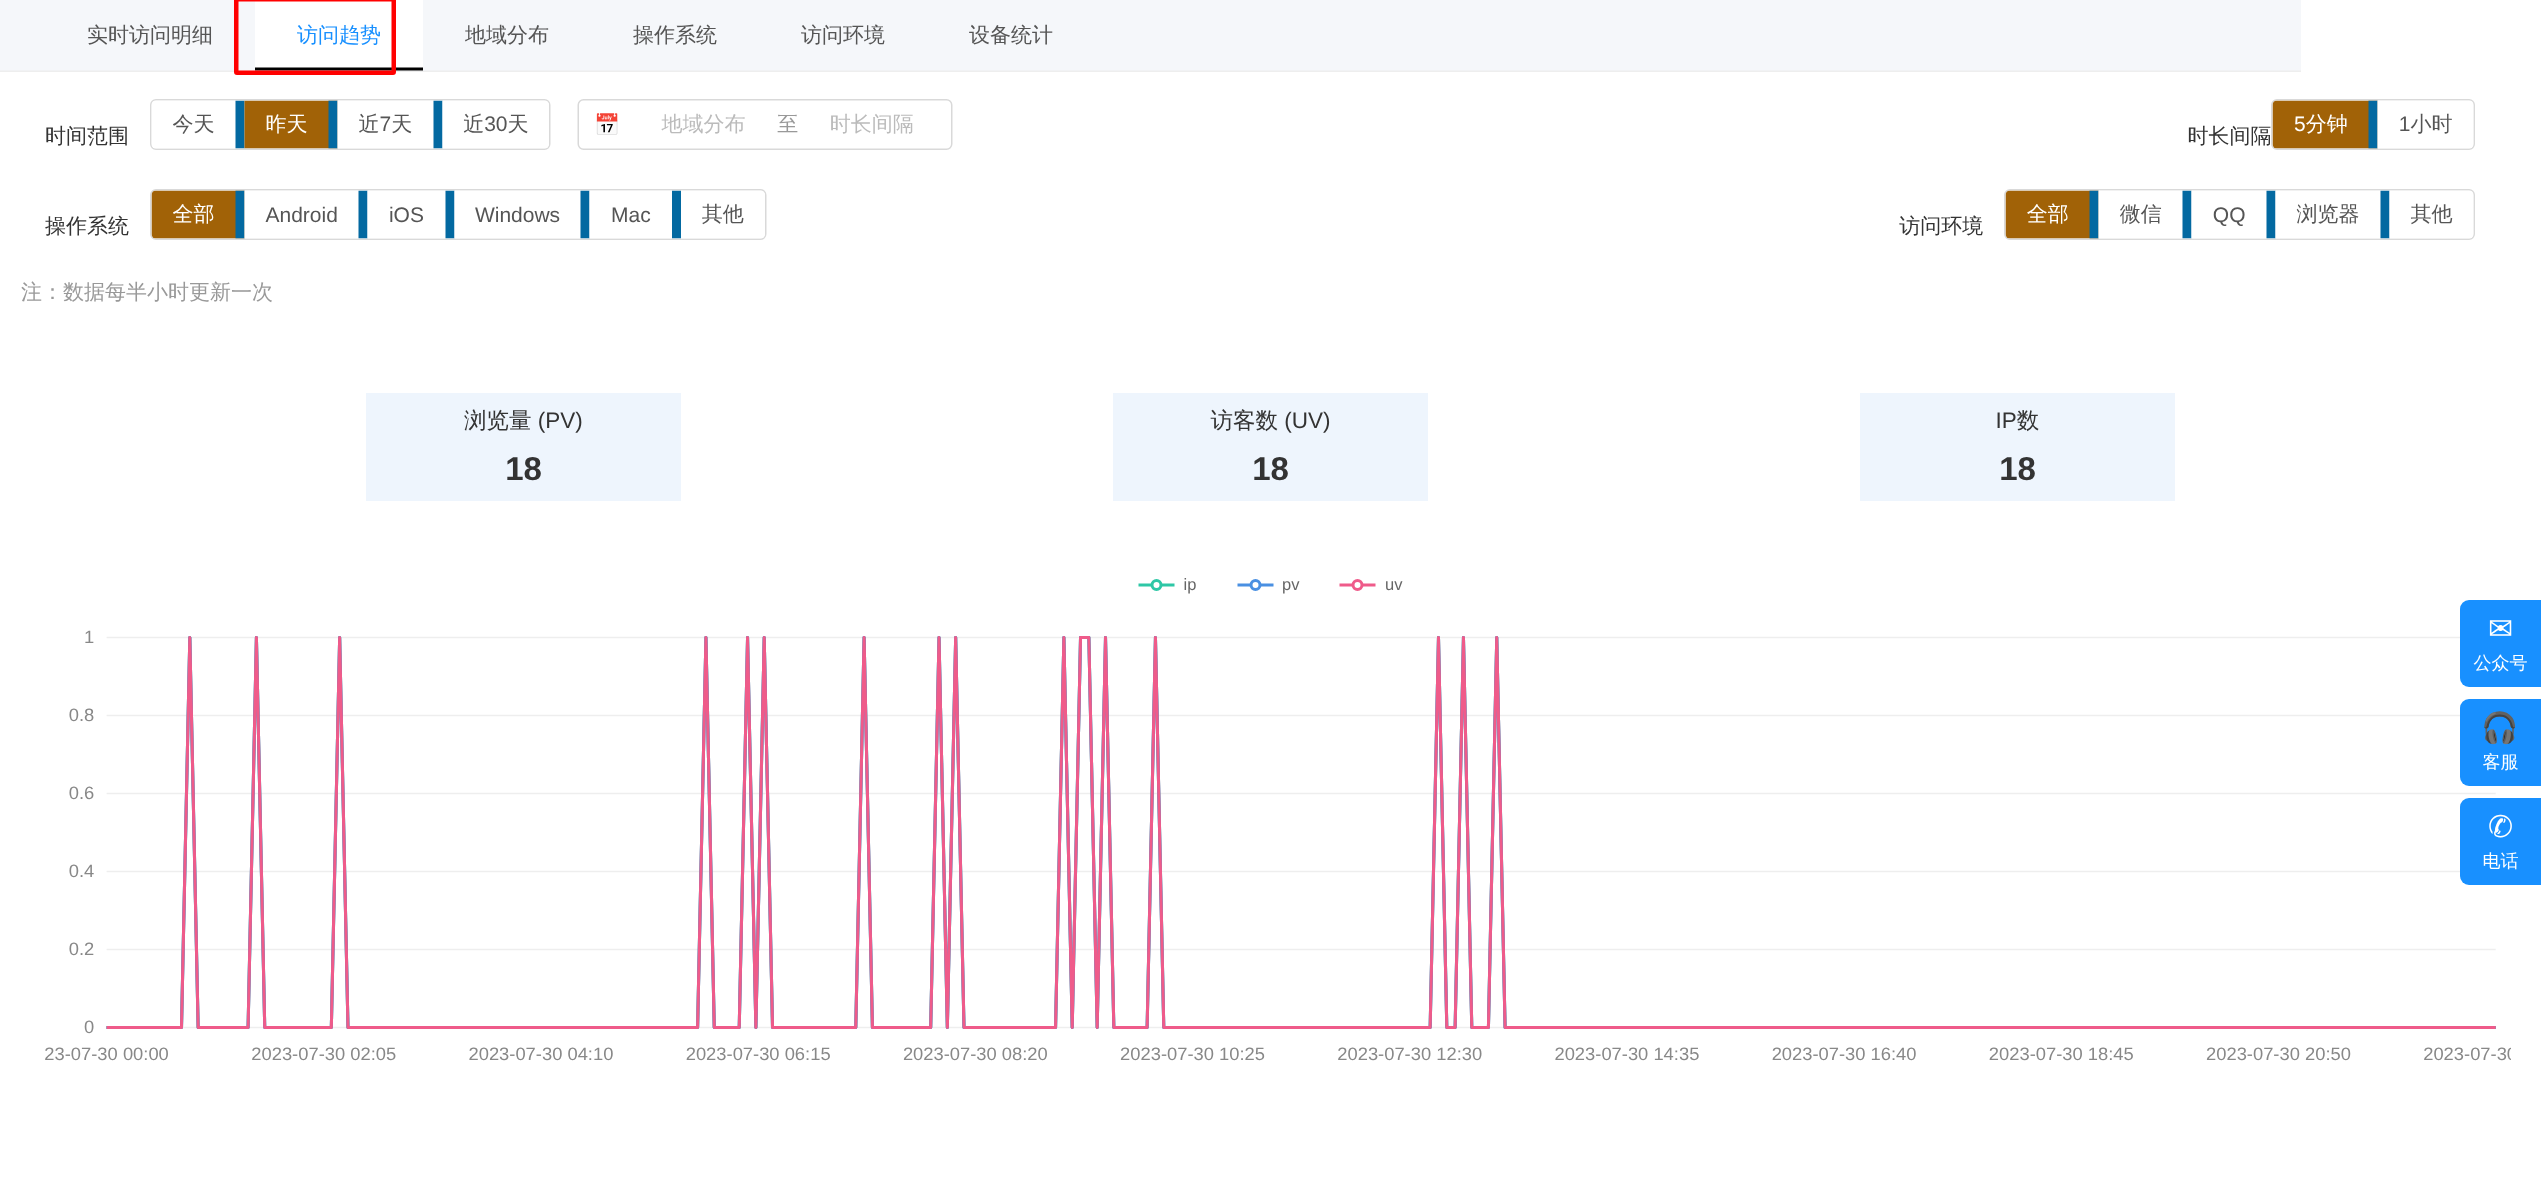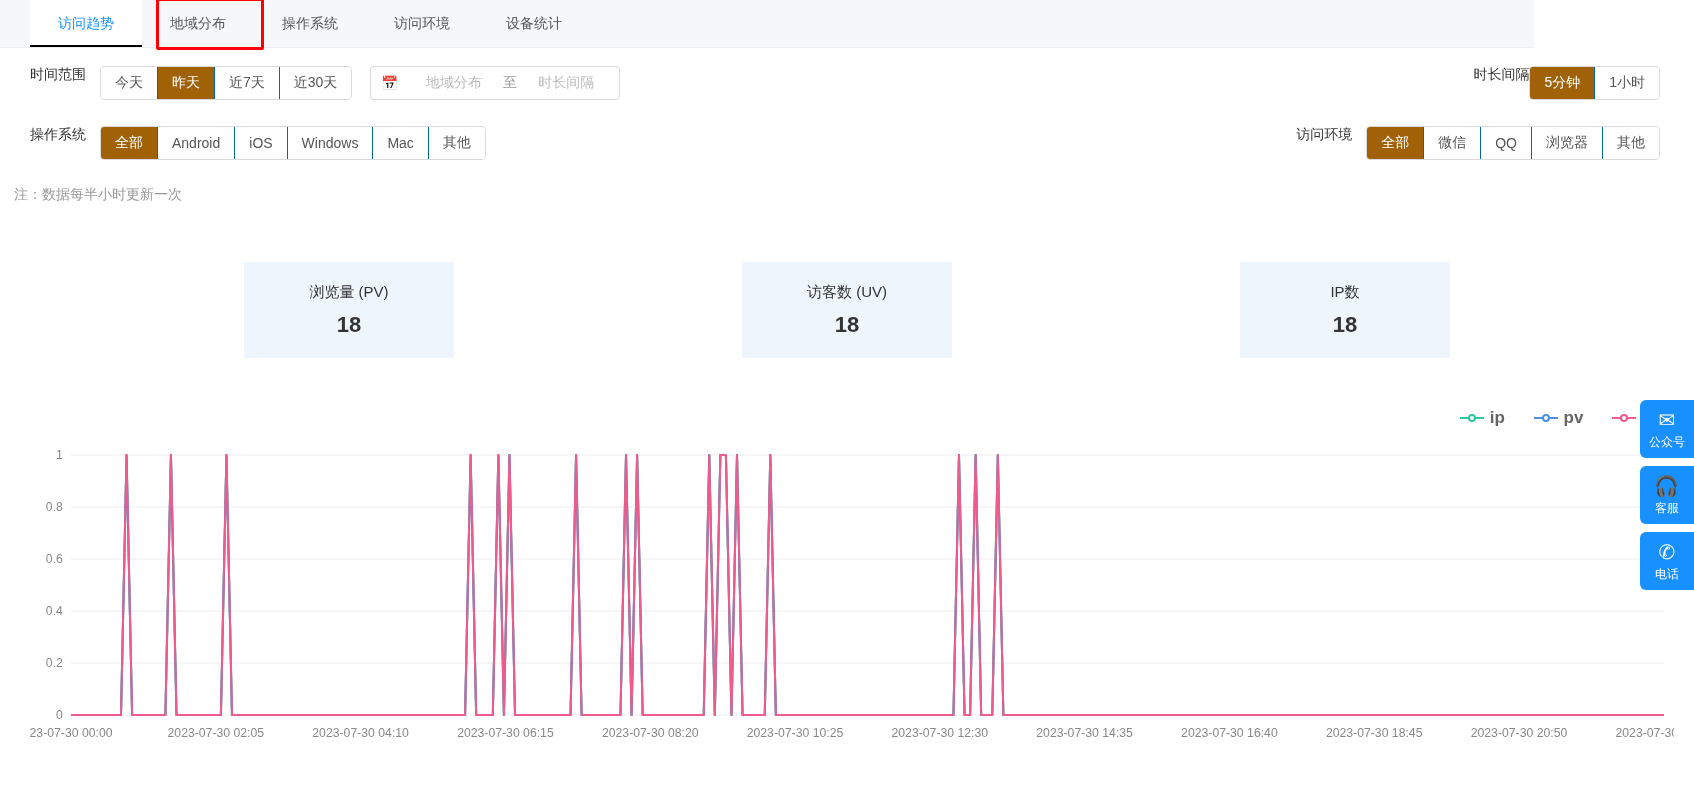--- a/index.html
+++ b/index.html
@@ -36,36 +36,36 @@
       left: 156px;
       top: -2px;
       width: 108px;
       height: 52px;
       border: 3px solid #ff0000;
       border-radius: 2px;
       pointer-events: none;
     }
     .filters-row {
       display: flex;
-      padding: 18px 34px 8px 30px;
-      align-items: flex-start;
+      padding: 18px 44px 8px 30px;
+      align-items: flex-end;
     }
     .filters-row .label {
       width: 70px;
       color: #333;
     }
     .btn-group {
       display: inline-flex;
       border: 1px solid #d9d9d9;
       border-radius: 4px;
       overflow: hidden;
     }
     .btn-group button {
       border: none;
-      border-right: 1px solid #0369a1;
+      border-right: 6px solid #0369a1;
       background: #fff;
       padding: 7px 14px;
       font-size: 14px;
       cursor: pointer;
       color: #555;
     }
     .btn-group button:last-child { border-right: none; }
     .btn-group button.active {
       background: #a16207;
       color: #fff;
@@ -86,45 +86,46 @@
     .date-range .sep { color:#999; padding:0 6px; }
     .spacer { flex:1; }
     .note { padding: 18px 14px; color:#999; }
     .stats-row {
       display: flex;
       justify-content: space-around;
       padding: 40px 100px 20px 100px;
     }
     .stat-card {
       width: 210px;
-      height: 96px;
+      height: 72px;
       background: #eef5fd;
       display:flex;
       flex-direction: column;
       align-items:center;
       justify-content:center;
     }
     .stat-card .title { color:#333; font-size:15px; margin-bottom: 10px;}
     .stat-card .value { font-size: 22px; font-weight: bold; }
     .chart-wrap { padding: 30px 20px 10px 20px; position: relative; }
-    .legend { text-align:right; margin-bottom: 16px; font-size:17px; color:#666;font-weight:bold;}
+    .legend { text-align:center; margin-bottom: 16px; font-size:11px; color:#666;}
     .legend .item { display:inline-flex; align-items:center; margin:0 12px; cursor:pointer;}
     .legend .swatch { width:24px; height:12px; position:relative; margin-right:6px;}
     .legend .swatch::before { content:''; position:absolute; left:0; right:0; top:5px; height:2px; background: var(--c);}
     .legend .swatch::after { content:''; position:absolute; left:8px; top:2px; width:8px; height:8px; border:2px solid var(--c); background:#fff; border-radius:50%; box-sizing:border-box;}
     svg.plot { width: 100%; height: 300px; display:block; }
     .float-btns { position: fixed; right: 0; top: 400px; display:flex; flex-direction:column; gap:8px;}
     .float-btn { width:54px; height:58px; background:#1890ff; color:#fff; border-radius:6px 0 0 6px; display:flex; flex-direction:column; align-items:center; justify-content:center; font-size:12px; cursor:pointer;}
     .float-btn .ico { font-size:20px; margin-bottom:2px;}
   </style>
 </head>
 <body>
 
 <div style="position:relative;">
   <div class="tabs">
+    <div class="tab">实时访问明细</div>
     <div class="tab active">访问趋势</div>
     <div class="tab">地域分布</div>
     <div class="tab">操作系统</div>
     <div class="tab">访问环境</div>
     <div class="tab">设备统计</div>
   </div>
   <div class="tab-highlight"></div>
 </div>
 
 <div class="filters-row">

